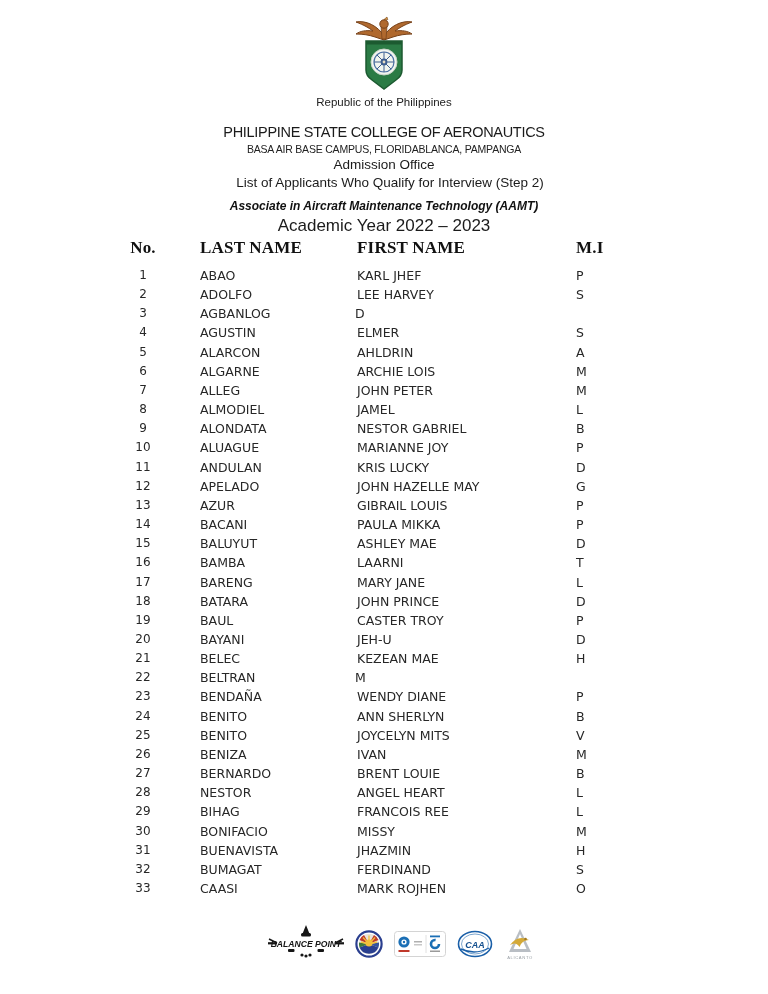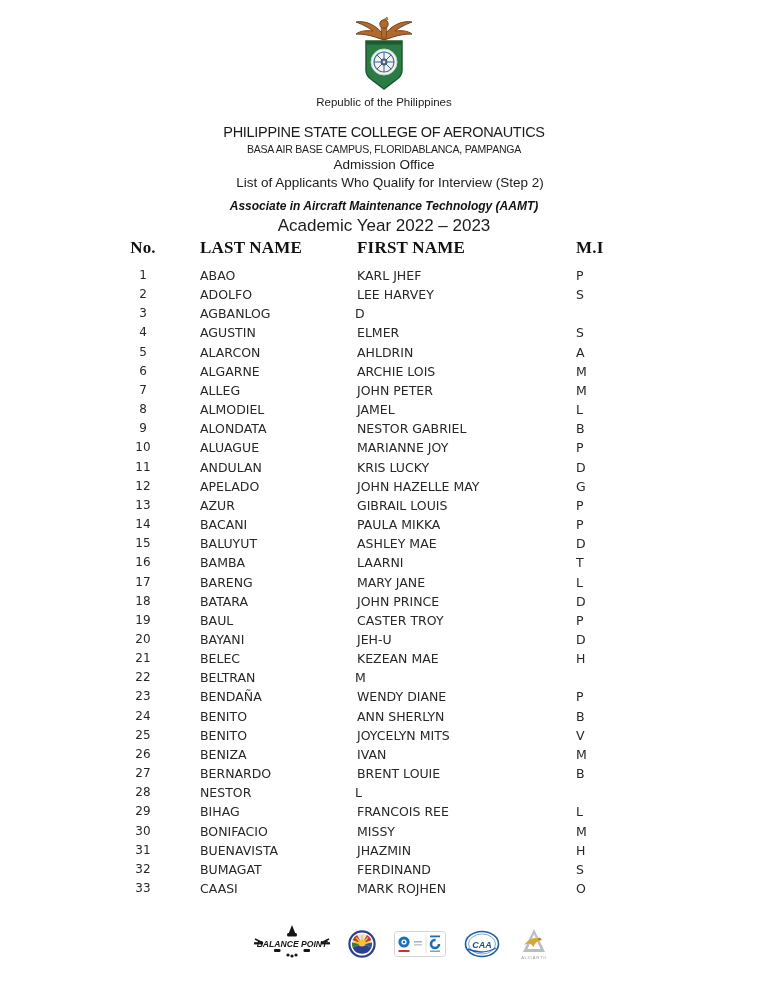--- a/index.html
+++ b/index.html
@@ -39,21 +39,21 @@
   }
   .trow{line-height:19.16px;height:19.16px;}
   .c-no{text-align:center;}
   .c-last{padding-left:22px;}
   .c-first{padding-left:24px;}
   .c-mi{padding-left:22px;}
   .tbody .c-no{font-size:12px;}
   
   .doc-footer{
     position:absolute;top:924px;left:0;width:768px;
-    display:flex;justify-content:center;align-items:center;gap:18px;
+    display:flex;justify-content:center;align-items:center;gap:11px;
     padding-left:36px;box-sizing:border-box;
   }
   .flogo{display:block;}
 </style>
 </head>
 <body>
 
 <div class="page">
 
   <div class="doc-header">
@@ -253,20 +253,21 @@
     </div>
       <div class="trow grid-row">
       <span class="c-no">27</span>
       <span class="c-last">BERNARDO</span>
       <span class="c-first">BRENT LOUIE</span>
       <span class="c-mi">B</span>
     </div>
       <div class="trow grid-row">
       <span class="c-no">28</span>
       <span class="c-last">NESTOR</span>
+      <span class="c-first">ANGEL HEART</span>
       <span class="c-mi">L</span>
     </div>
       <div class="trow grid-row">
       <span class="c-no">29</span>
       <span class="c-last">BIHAG</span>
       <span class="c-first">FRANCOIS REE</span>
       <span class="c-mi">L</span>
     </div>
       <div class="trow grid-row">
       <span class="c-no">30</span>

